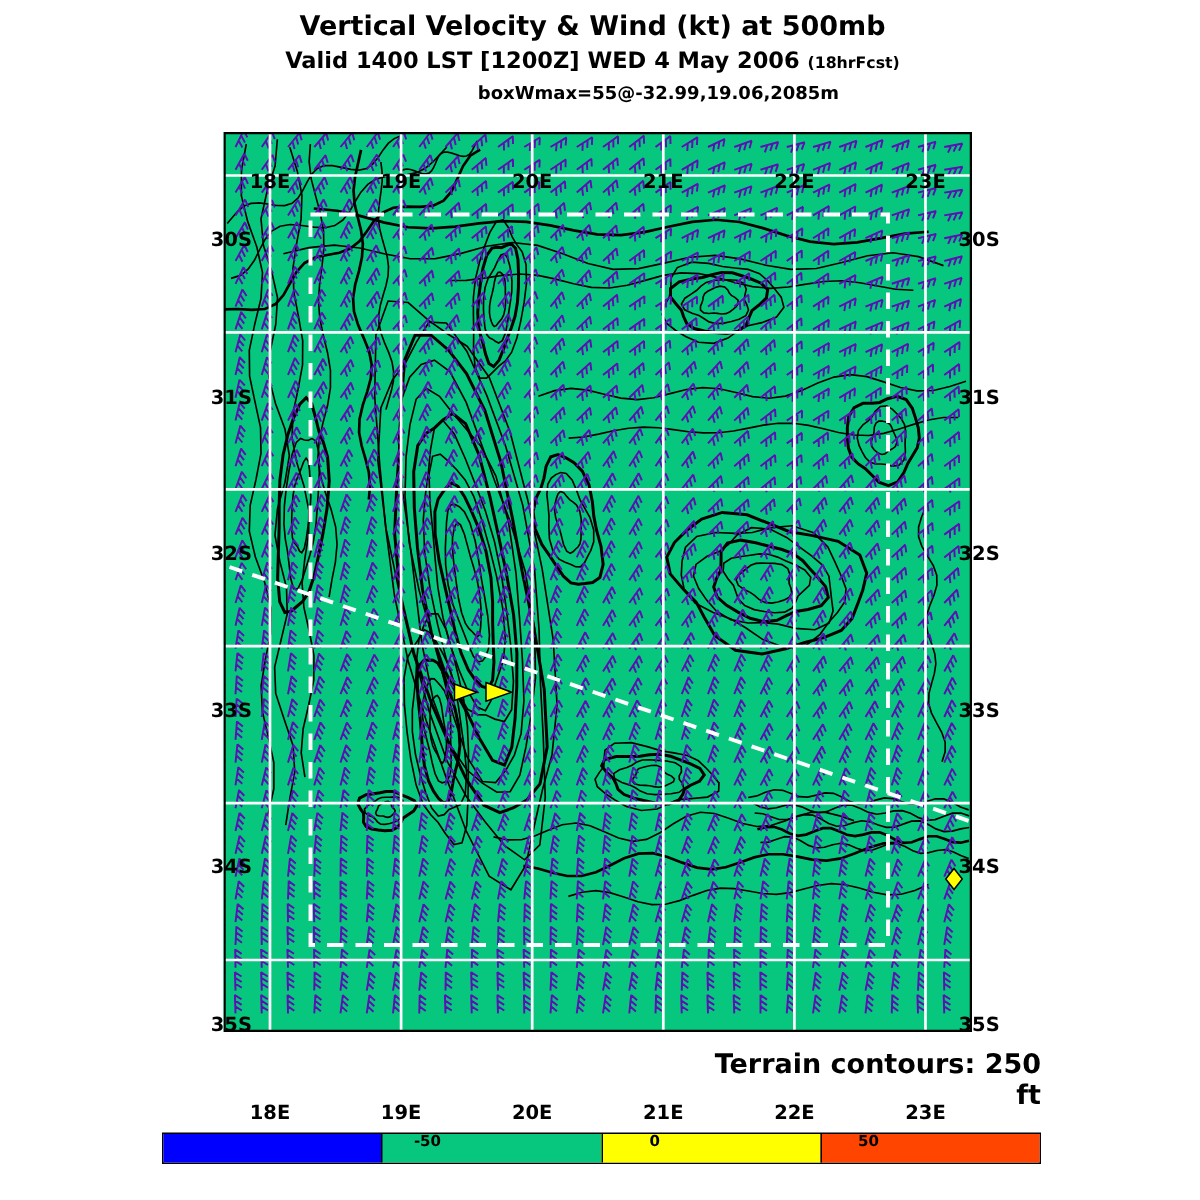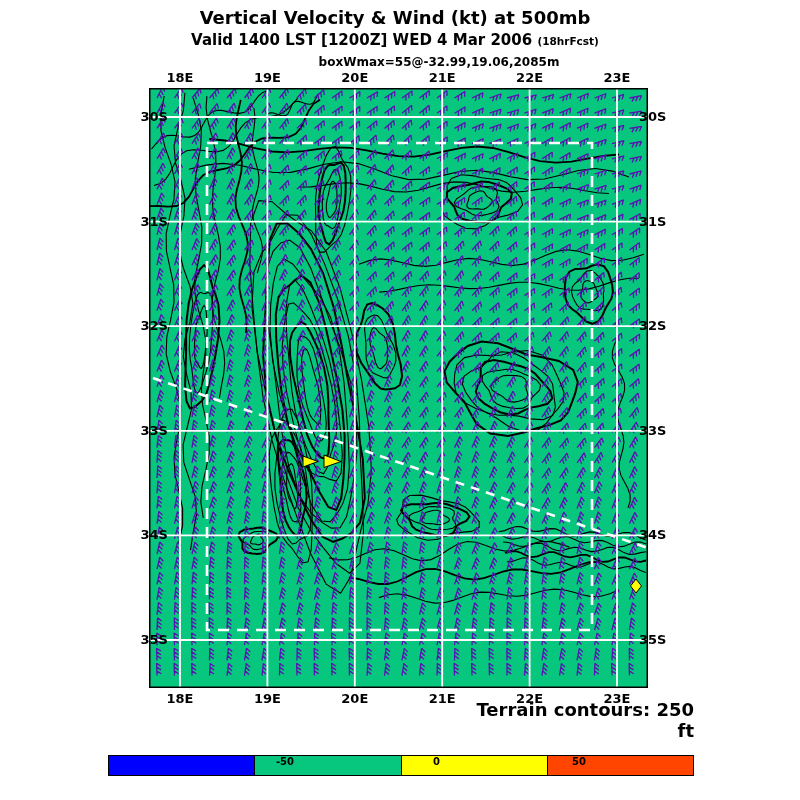--- a/index.html
+++ b/index.html
@@ -5,41 +5,41 @@
   html,body{margin:0;padding:0;background:#fff;}
   .canvas{position:relative;width:800px;height:800px;background:#ffffff;overflow:hidden;
           font-family:"DejaVu Sans", sans-serif;color:#000;}
   .hdr{position:absolute;left:0;width:790px;text-align:center;font-weight:bold;}
   .hdr.title{top:7px;font-size:18px;}
   .hdr.sub{top:31px;font-size:15px;}
   .hdr.sub .fcst{font-size:10.5px;}
   .hdr.boxline{top:55px;font-size:12px;margin-left:44px;}
   #map{position:absolute;left:149px;top:88px;width:499px;height:600px;background:#07C77F;}
   #map svg{position:absolute;left:0;top:0;overflow:hidden;display:block;}
-  .ticklabel{position:absolute;font-size:13px;font-weight:bold;line-height:14px;white-space:nowrap;}
+  .ticklabel{position:absolute;font-size:13px;font-weight:bold;line-height:14px;white-space:nowrap;margin-top:44px;}
   .lon{width:34px;text-align:center;}
   .latL{width:34px;text-align:right;}
   .latR{width:40px;text-align:left;}
   .terrain-note{position:absolute;left:474px;top:699px;width:220px;text-align:right;
                 font-size:18px;font-weight:bold;}
   #cbar{position:absolute;left:108px;top:755px;width:584px;height:19px;display:flex;
         border:1px solid #000;box-sizing:content-box;}
   #cbar .seg{flex:1 1 0;height:100%;}
   #cbar .seg + .seg{border-left:1px solid #000;}
   .cblabel{position:absolute;top:756px;width:80px;text-align:right;font-size:10px;font-weight:bold;}
 </style>
 </head>
 <body>
 
 <div class="canvas">
 
   <div class="hdr title">Vertical Velocity &amp; Wind (kt) at 500mb</div>
 
   <div class="hdr sub">
-    <span>Valid 1400 LST [1200Z] WED 4 Mar 2006</span>
+    <span>Valid 1400 LST [1200Z] WED 4 May 2006</span>
     <span class="fcst">(18hrFcst)</span>
   </div>
 
   <div class="hdr boxline">boxWmax=55@-32.99,19.06,2085m</div>
 
   <div id="map">
     <svg id="mapsvg" width="499" height="600" viewBox="0 0 499 600">
         <path d="M169.1,298.8L170.8,308.3L171.6,317L171.7,324.3L171.4,330.4L170.7,335L169.3,336.4L167.4,334.9L165.4,332.7L163.5,330.9L161.2,327.4L158.7,320.3L156.6,310.7L155.3,301.2L154.2,292.7L153.2,284.4L152.6,276.4L152.7,270.2L153.5,265.8L154.5,262.4L155.9,260.3L158,261.9L160.5,267.9L162.7,275.9L164.7,283.4L166.8,290.4L169.1,298.7Z" fill="none" stroke="#000000" stroke-width="1.1"></path>
         <path d="M172,298.2L174.1,310L176.2,322.9L177.3,335.3L176.7,344.3L174.9,349.6L172.7,352.6L170,353.3L166.7,349.7L163.3,342.1L160,333.5L156.7,325.2L153,315.2L149.8,302.2L148.1,288.5L147.9,277.4L148.3,268.4L148.7,259.9L149.6,252.4L151.6,248.5L154.2,248.3L157.2,249.8L160.6,253.2L164.3,260.7L167.8,272.7L170.2,286.1L172,298.2Z" fill="none" stroke="#000000" stroke-width="1.1"></path>
         <path d="M178.3,297.1L179.4,313.3L179.4,326.5L179.8,339.4L180.3,353.5L179.4,365.5L176.5,370.8L172.3,369.6L167.8,365.3L163.2,358.5L158.4,347.4L154.3,332.6L150.9,317.4L147.5,302.6L143.8,286.1L141.1,268.2L140.9,253.3L143.1,244.8L146.1,240.3L149,236.5L152.2,234L156.3,236.3L160.9,243.5L165.5,253.2L170.4,264.7L175,279.6L178.3,297.1Z" fill="none" stroke="#000000" stroke-width="2"></path>

